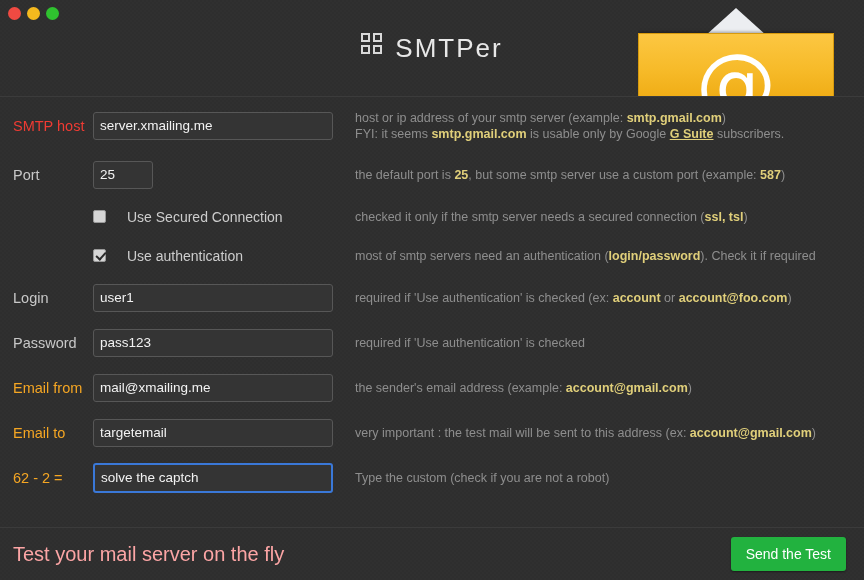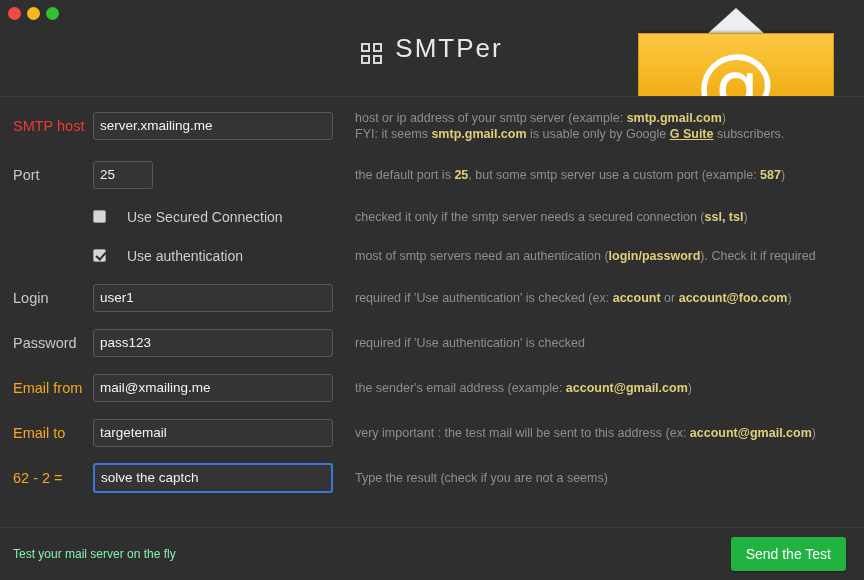--- a/index.html
+++ b/index.html
@@ -42,21 +42,21 @@
   .dot.yellow { background: #f5b91e; }
   .dot.green  { background: #2fc22f; }
 
   .brand {
     position: absolute;
     top: 33px;
     left: 0;
     width: 864px;
     text-align: center;
     display: flex;
-    align-items: flex-end;
+    align-items: flex-start;
     justify-content: center;
     gap: 13px;
     pointer-events: none;
   }
   .brand-grid {
     display: grid;
     grid-template-columns: 9px 9px;
     grid-template-rows: 9px 9px;
     gap: 3px;
   }
@@ -232,21 +232,21 @@
   .footer {
     position: absolute;
     bottom: 0; left: 0;
     width: 864px;
     height: 52px;
     display: flex;
     align-items: center;
     justify-content: space-between;
     padding: 0 18px 0 13px;
   }
-  .footer-text { font-size: 12px; color: #86efac; }
+  .footer-text { font-size: 20px; color: #fca5a5; }
   .send-btn {
     background: #22b23f;
     color: #ffffff;
     border: none;
     border-radius: 3px;
     font-family: "Liberation Sans", sans-serif;
     font-size: 14px;
     padding: 9px 15px;
     cursor: pointer;
     box-shadow: 0 1px 2px rgba(0,0,0,0.4);
@@ -364,21 +364,21 @@
     <div class="hint">
       <span>very important : the test mail will be sent to this address (ex: </span><span class="hl">account@gmail.com</span><span>)</span>
     </div>
   </div>
 
   <div class="row">
     <div class="lbl orange">62 - 2 =</div>
     <div class="field">
       <input type="text" class="focused" value="solve the captch" style="">
     </div>
-    <div class="hint">Type the result (check if you are not a seems)</div>
+    <div class="hint">Type the custom (check if you are not a robot)</div>
   </div>
 
 </div>
 
 <div class="footer-rule"></div>
 <div class="footer">
   <span class="footer-text">Test your mail server on the fly</span>
   <button class="send-btn">Send the Test</button>
 </div>
 

